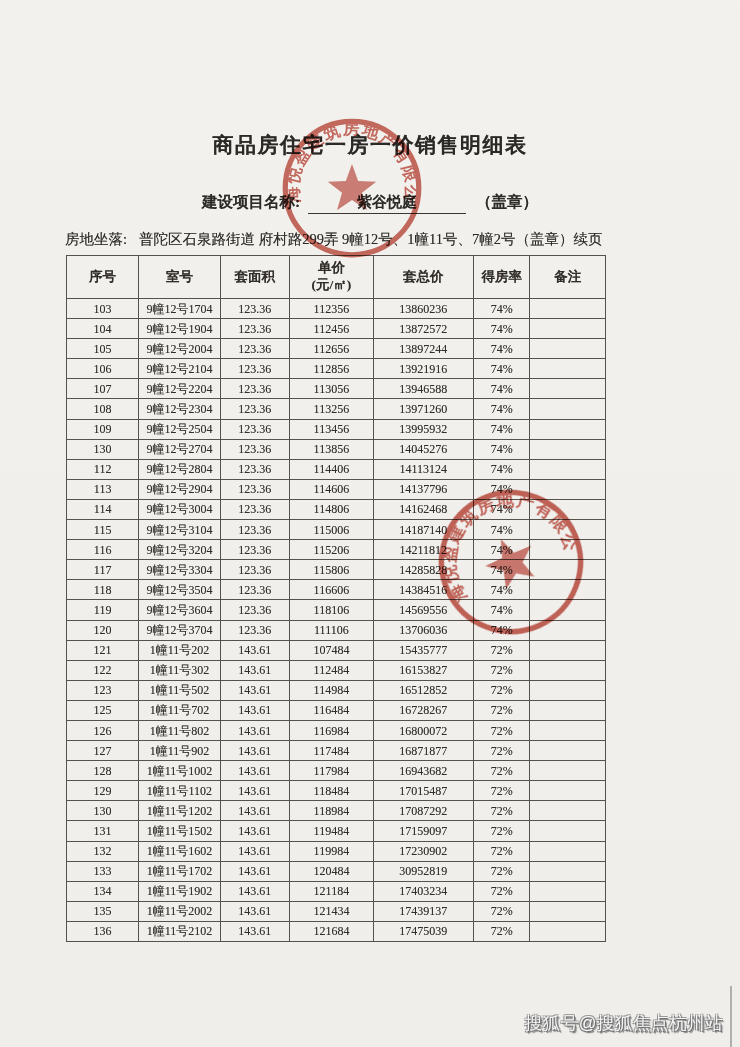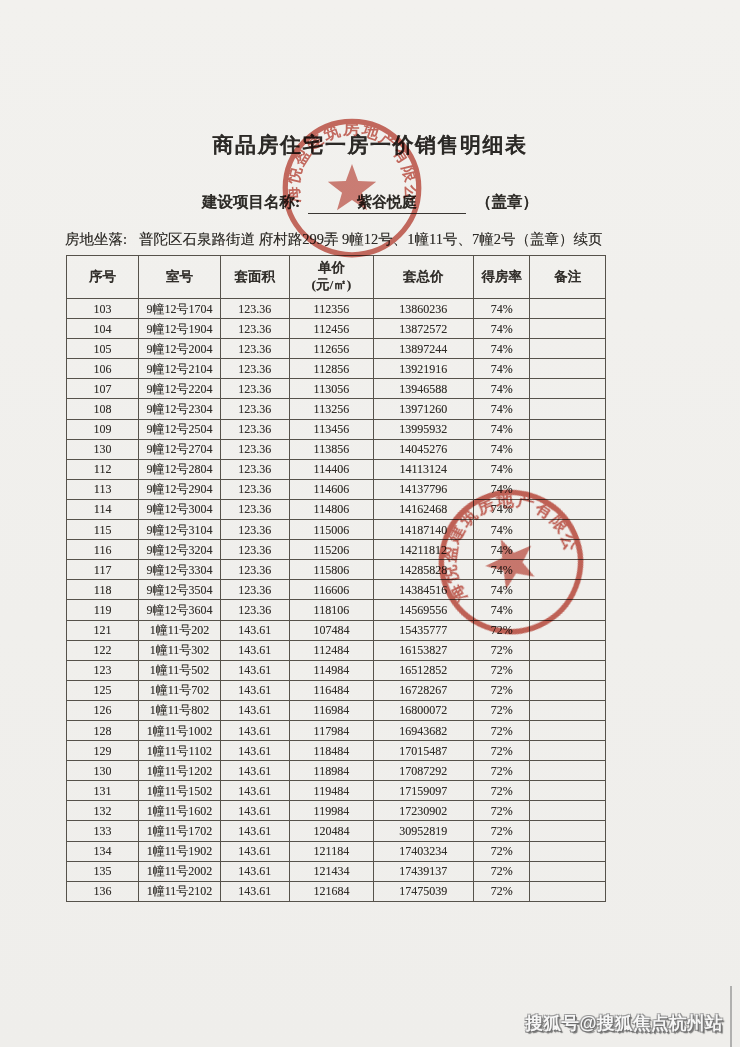--- a/index.html
+++ b/index.html
@@ -54,21 +54,21 @@
   table.price td{height:19.1px;line-height:1;}
   .seal{position:absolute;color:#bf4538;mix-blend-mode:multiply;filter:blur(.35px);}
   .seal circle{fill:none;stroke:currentColor;}
   .seal polygon{fill:currentColor;opacity:.85;}
   .seal text{fill:currentColor;font-size:22px;font-weight:bold;letter-spacing:2px;font-family:"Liberation Serif",serif;}
   .seal1{left:277px;top:113px;width:150px;height:150px;opacity:.78;}
   .seal2{left:433px;top:484px;width:156px;height:156px;opacity:.82;transform:rotate(-24deg);}
   .watermark{
     position:absolute;right:17px;bottom:12px;
     font-family:"Liberation Sans","DejaVu Sans",sans-serif;
-    font-weight:bold;font-size:17.5px;letter-spacing:.5px;
+    font-weight:normal;font-size:17.5px;letter-spacing:.5px;
     color:#f7f7f7;
     text-shadow:1px 1px 0 #6e6e6e,-1px 1px 0 #8a8a8a,1px -1px 0 #9a9a9a,-1px -1px 0 #a8a8a8,2px 2px 1px rgba(90,90,90,.8);
   }
   .edge-artifact{
     position:absolute;left:730px;top:986px;width:2px;height:61px;
     background:#9b9b9b;opacity:.75;
   }
 </style>
 </head>
 <body>
@@ -246,20 +246,29 @@
         <tr>
           <td>119</td>
           <td>9幢12号3604</td>
           <td>123.36</td>
           <td>118106</td>
           <td>14569556</td>
           <td>74%</td>
           <td></td>
         </tr>
         <tr>
+          <td>120</td>
+          <td>9幢12号3704</td>
+          <td>123.36</td>
+          <td>111106</td>
+          <td>13706036</td>
+          <td>74%</td>
+          <td></td>
+        </tr>
+        <tr>
           <td>121</td>
           <td>1幢11号202</td>
           <td>143.61</td>
           <td>107484</td>
           <td>15435777</td>
           <td>72%</td>
           <td></td>
         </tr>
         <tr>
           <td>122</td>
@@ -287,20 +296,29 @@
           <td>16728267</td>
           <td>72%</td>
           <td></td>
         </tr>
         <tr>
           <td>126</td>
           <td>1幢11号802</td>
           <td>143.61</td>
           <td>116984</td>
           <td>16800072</td>
+          <td>72%</td>
+          <td></td>
+        </tr>
+        <tr>
+          <td>127</td>
+          <td>1幢11号902</td>
+          <td>143.61</td>
+          <td>117484</td>
+          <td>16871877</td>
           <td>72%</td>
           <td></td>
         </tr>
         <tr>
           <td>128</td>
           <td>1幢11号1002</td>
           <td>143.61</td>
           <td>117984</td>
           <td>16943682</td>
           <td>72%</td>

